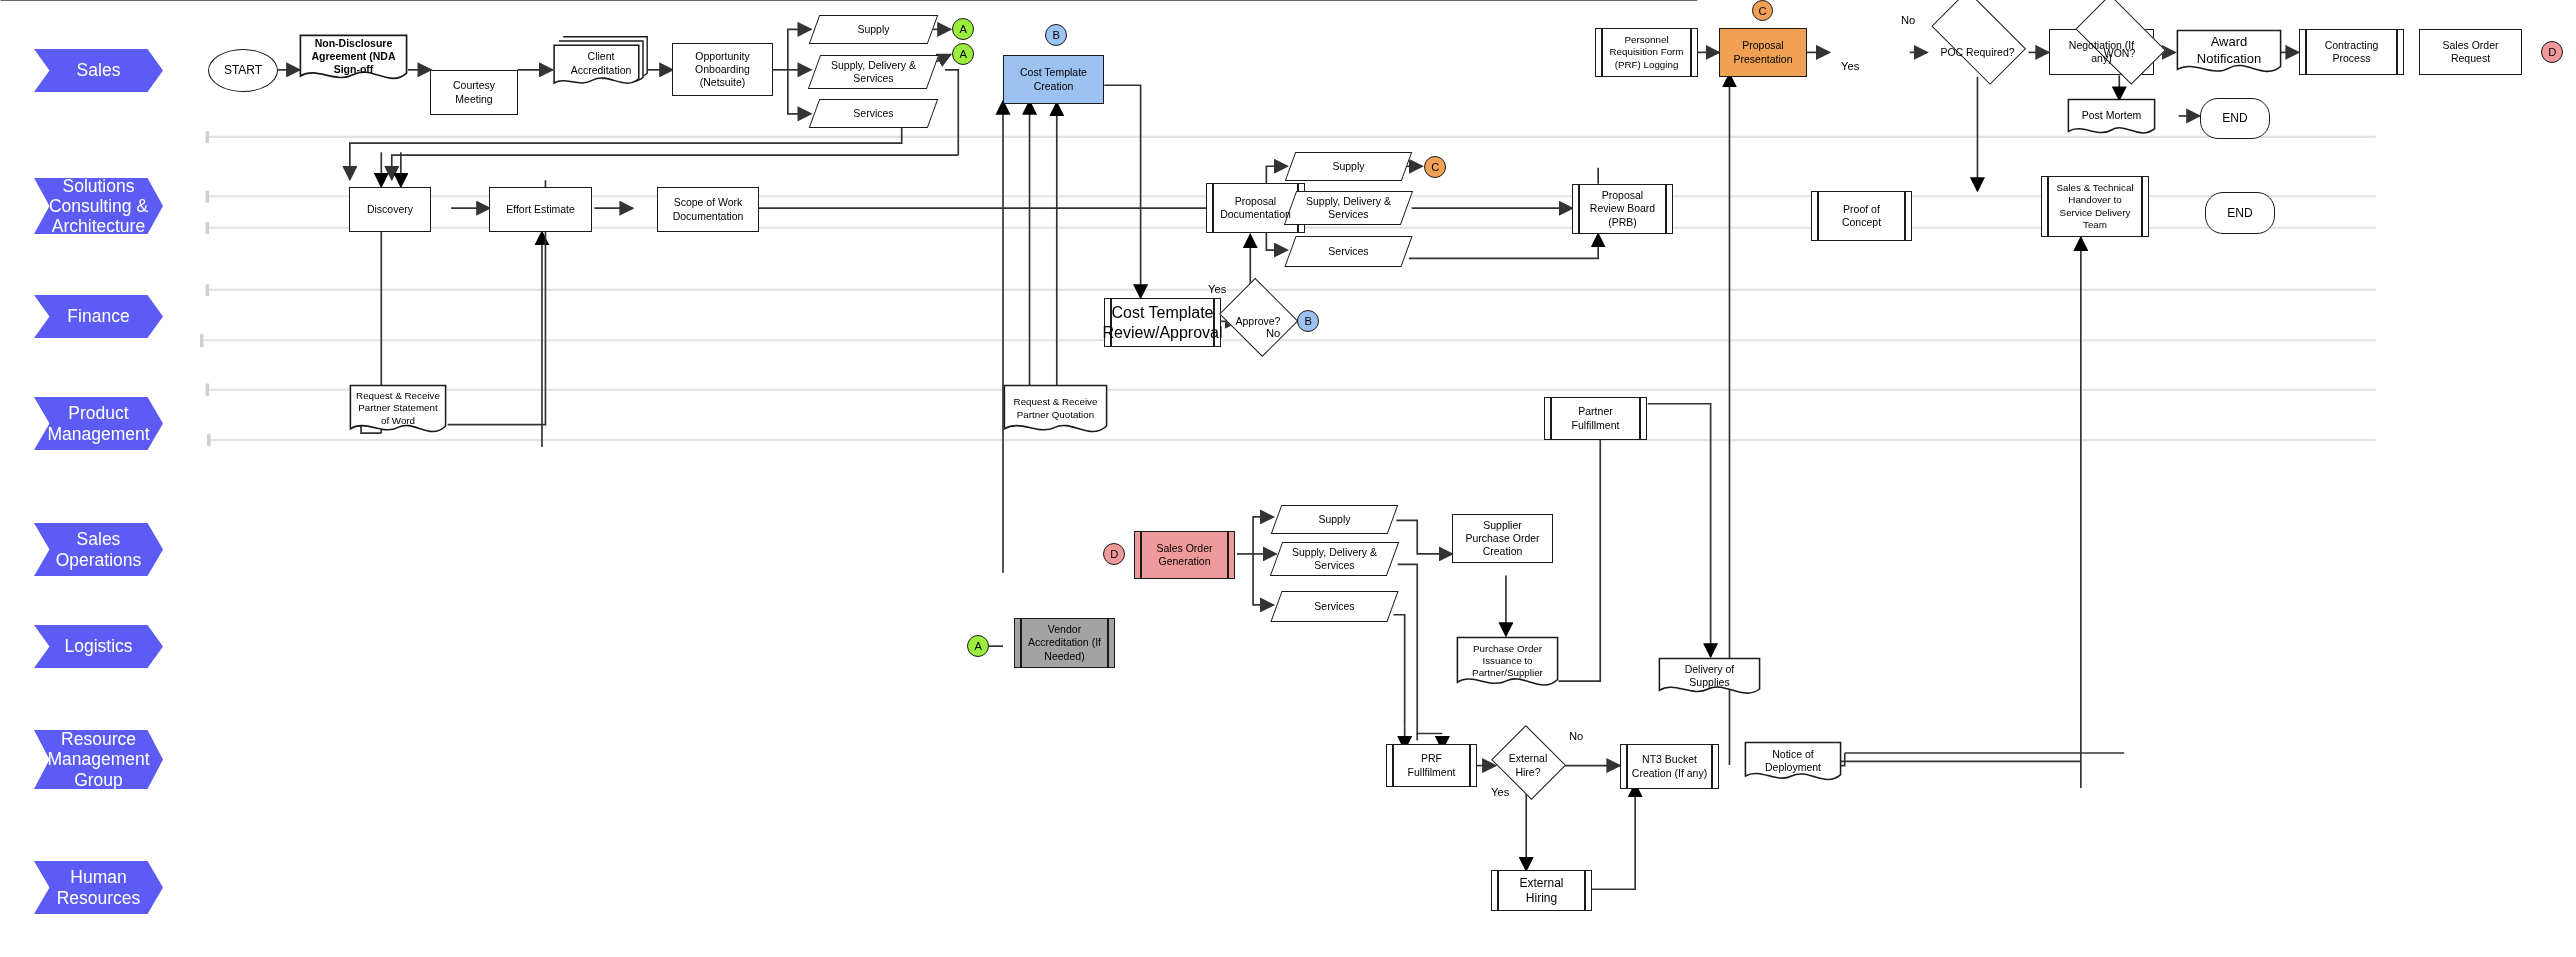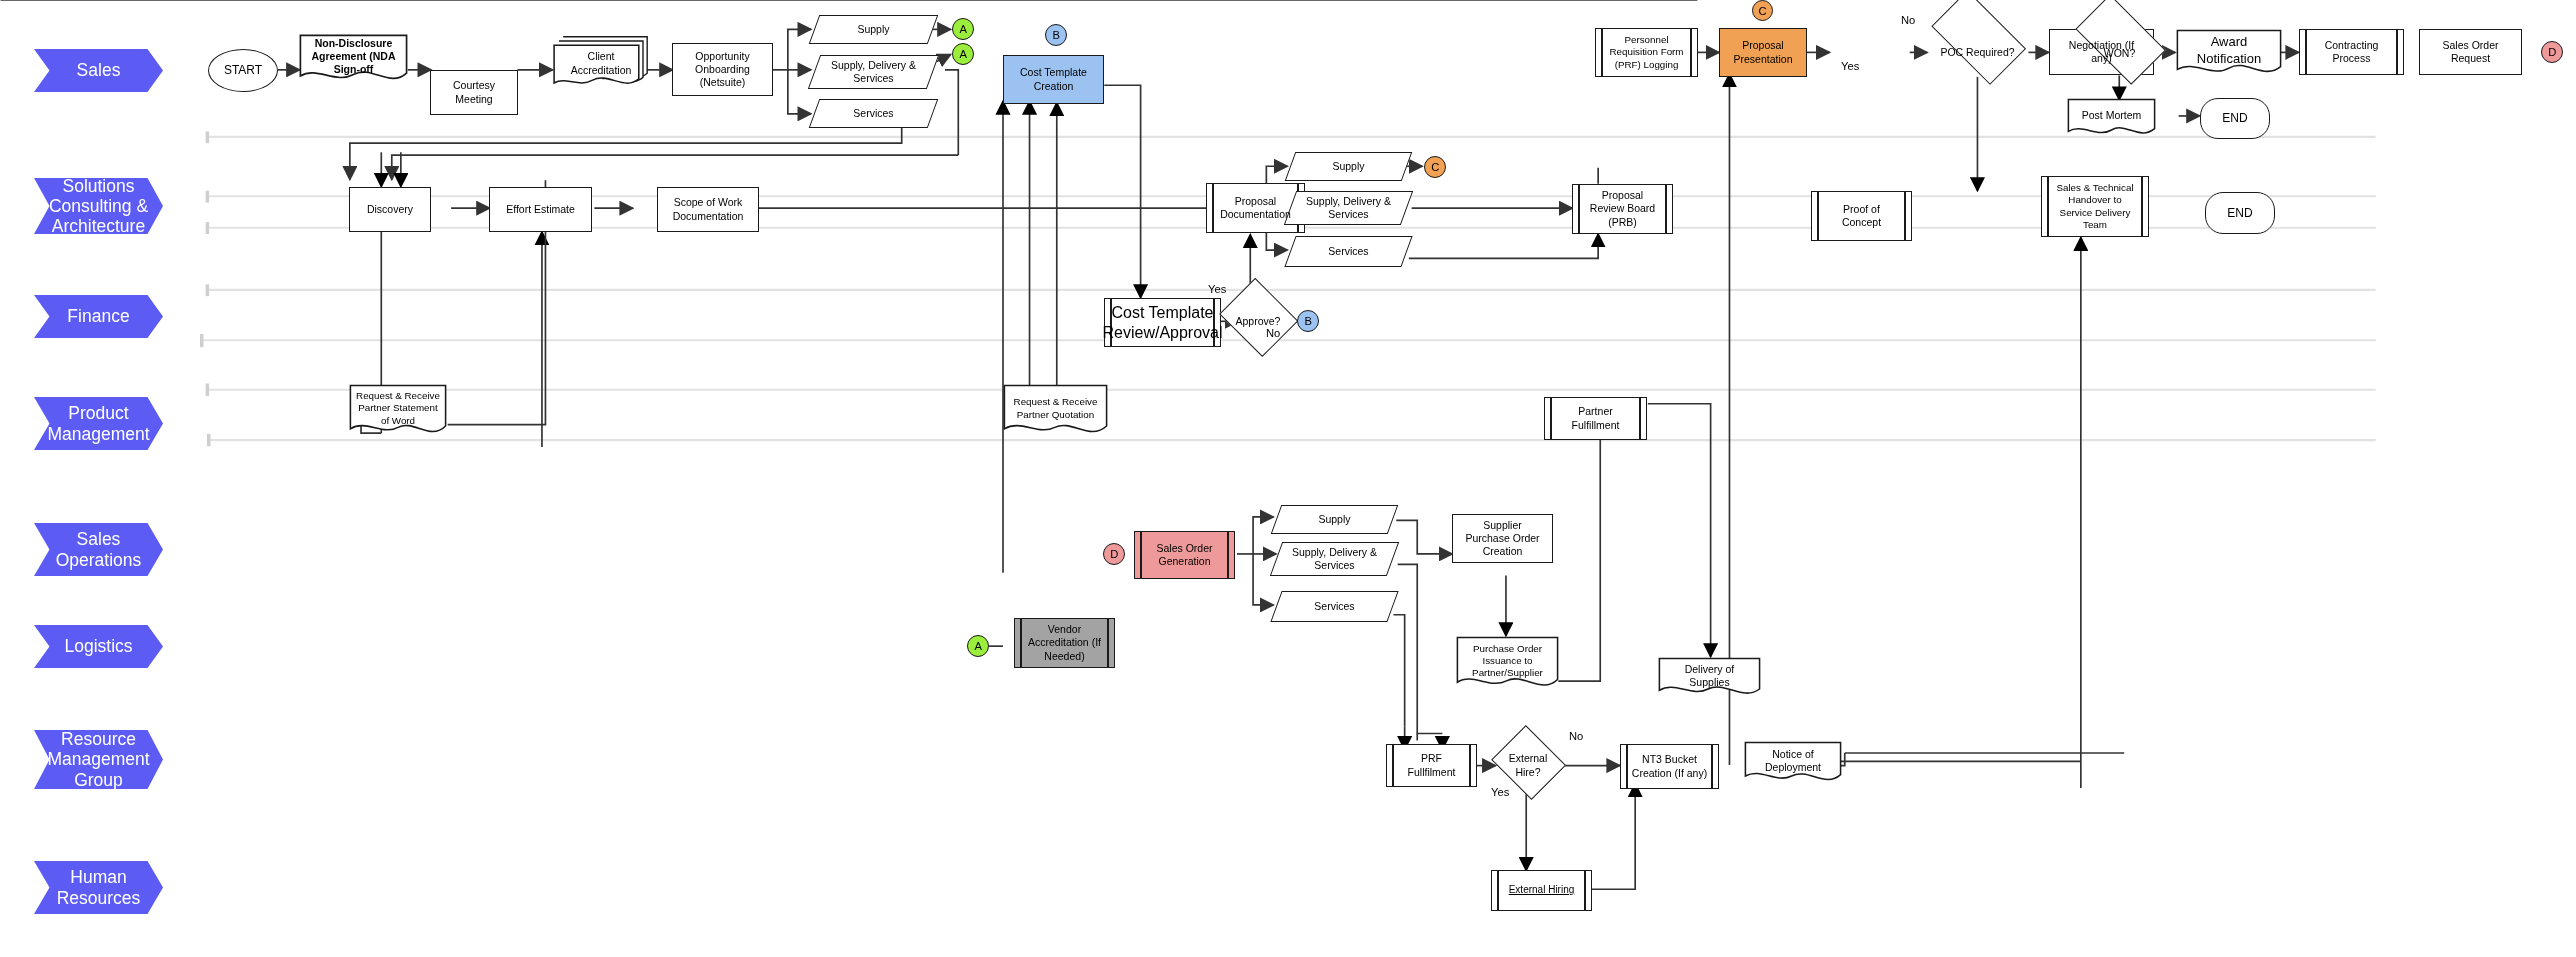--- a/index.html
+++ b/index.html
@@ -529,17 +529,17 @@
   <div class="node doc" style="left:1744px;top:741px;width:98px;height:46px;">
     <svg class="docbg" viewBox="0 0 140 66" preserveAspectRatio="none">
       <path d="M2,2 H138 V48 C116,68 92,38 68,50 C46,61 24,38 2,50 Z" fill="#fff" stroke="#1a1a1a" stroke-width="2.2"></path>
     </svg>
     <span class="lbl" style="font-size:10.5px;margin-top:-5.6px;">Notice of Deployment</span>
   </div>
 
   <div class="node sub" style="left:1491px;top:870px;width:101px;height:41px;">
     <div class="bar-l"></div>
     <div class="bar-r"></div>
-    <span class="lbl" style="font-size:10px;text-decoration:underline;">External Hiring</span>
+    <span class="lbl" style="font-size:12px;">External Hiring</span>
   </div>
 
 </div>
 
 
 </body></html>

